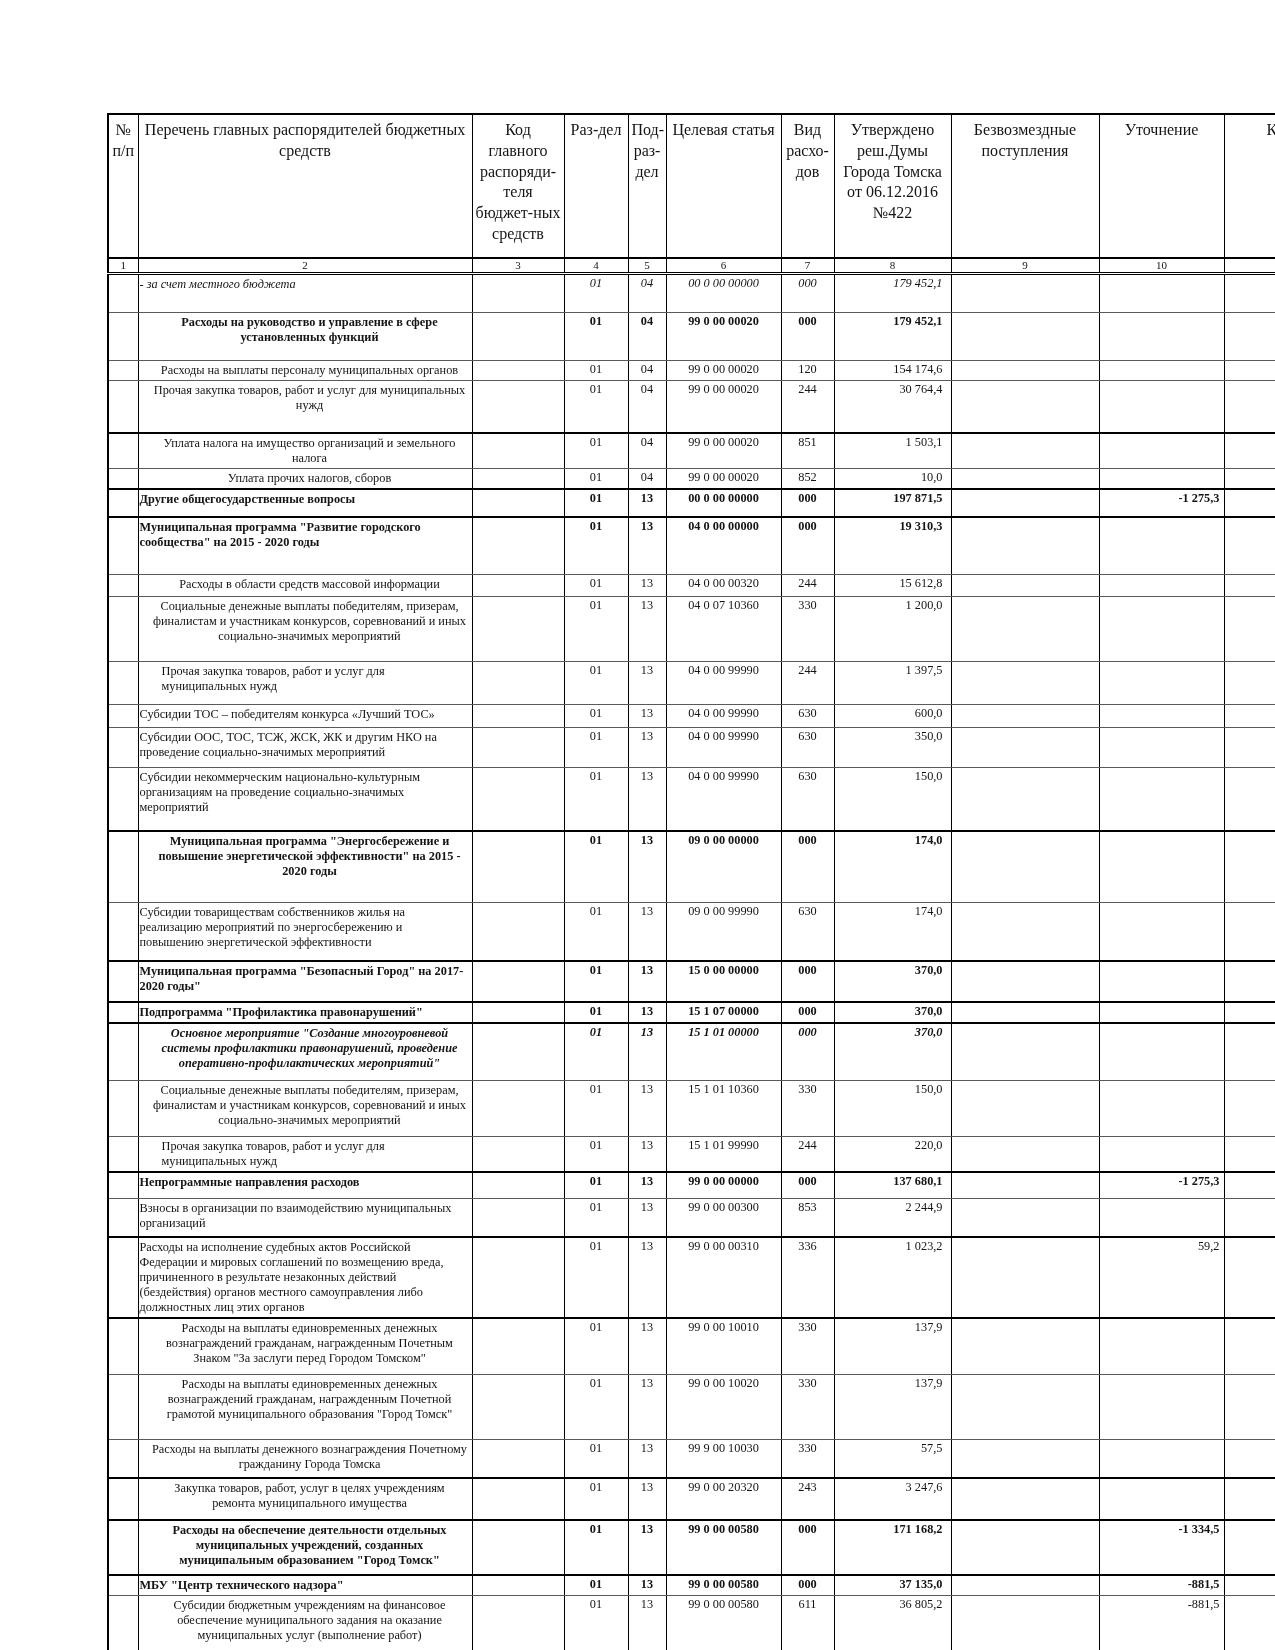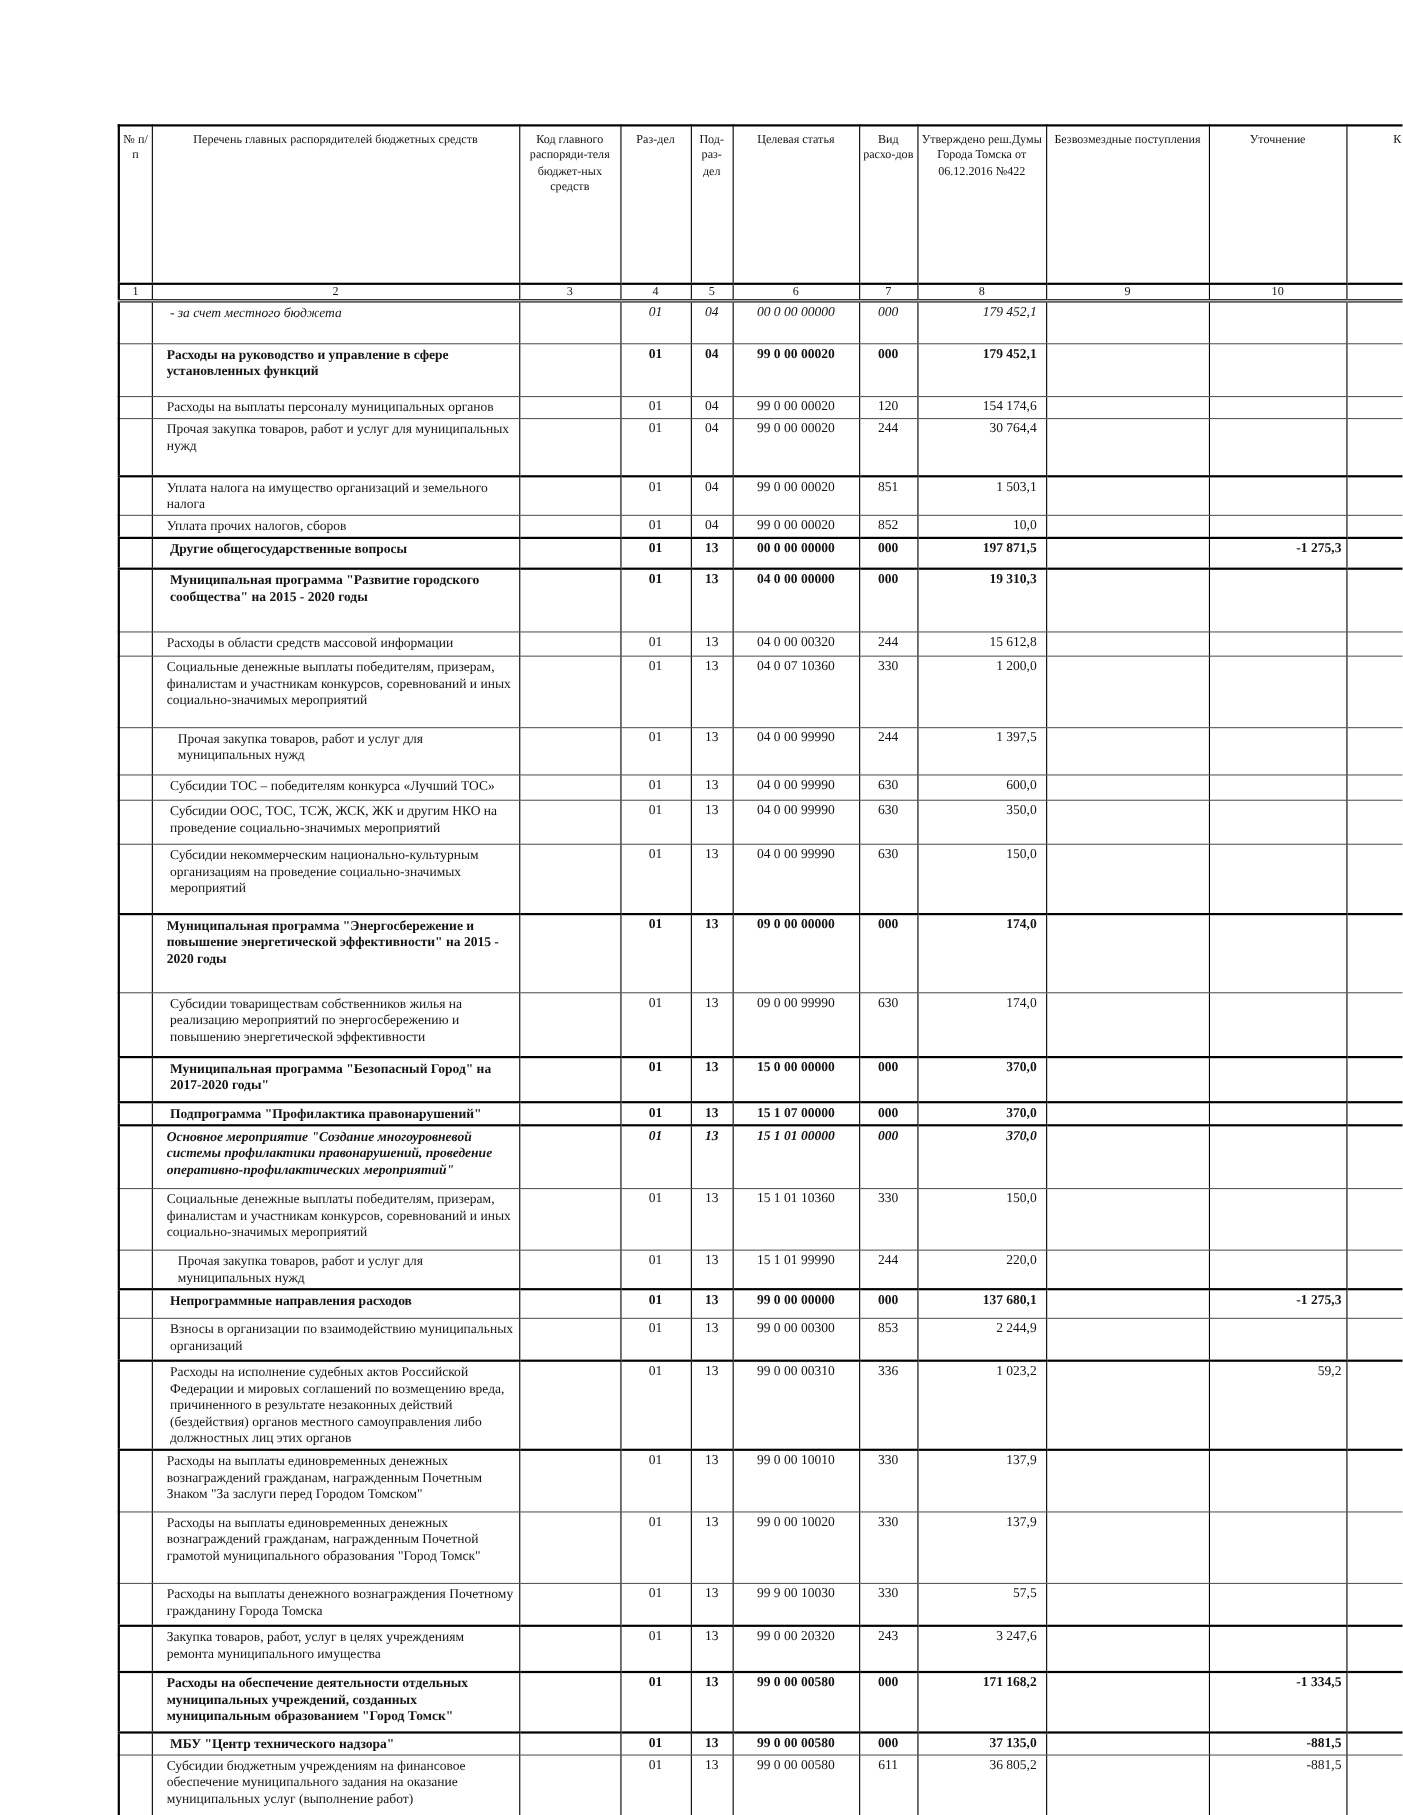--- a/index.html
+++ b/index.html
@@ -13,35 +13,35 @@
     border-collapse:collapse;table-layout:fixed;
     border:2px solid #000;
   }
   th,td{
     border-left:1px solid #000;border-right:1px solid #000;
     vertical-align:top;overflow:hidden;box-sizing:border-box;
     padding:1px 3px;
   }
   tr.hdr th{
     border-bottom:2px solid #000;
-    font-weight:normal;font-size:11px;line-height:1.3;
+    font-weight:normal;font-size:16px;line-height:1.3;
     text-align:center;height:144px;padding-top:5px;
   }
   tr.hdr th.clipped-h{text-align:left;padding-left:42px;}
   tr.nums td{
     border-bottom:3px double #000;border-top:1px solid #000;
     text-align:center;font-size:11px;height:15px;padding:0 2px;
   }
   tbody td{
     border-top:1px solid #5a5a5a;border-bottom:1px solid #5a5a5a;
     font-size:12.3px;line-height:1.22;
   }
   tbody tr.thick td{border-top:2px solid #000;}
-  td.name{text-align:left;padding:2px 4px 2px 16px;margin-left:44px;}
-  td.ind1{padding-left:13px;}
+  td.name{text-align:left;padding:2px 4px 2px 1px;margin-left:44px;}
+  td.ind1{padding-left:13px;text-align:center;}
   td.ind2{padding-left:23px;}
   td.c-center{text-align:center;}
   td.c-right{text-align:right;padding-right:8px;}
   td.clar{padding-right:4px;}
   tr.bold td{font-weight:bold;}
   tr.italic td{font-style:italic;}
   tr.bolditalic td{font-weight:bold;font-style:italic;}
 </style>
 </head>
 <body>

